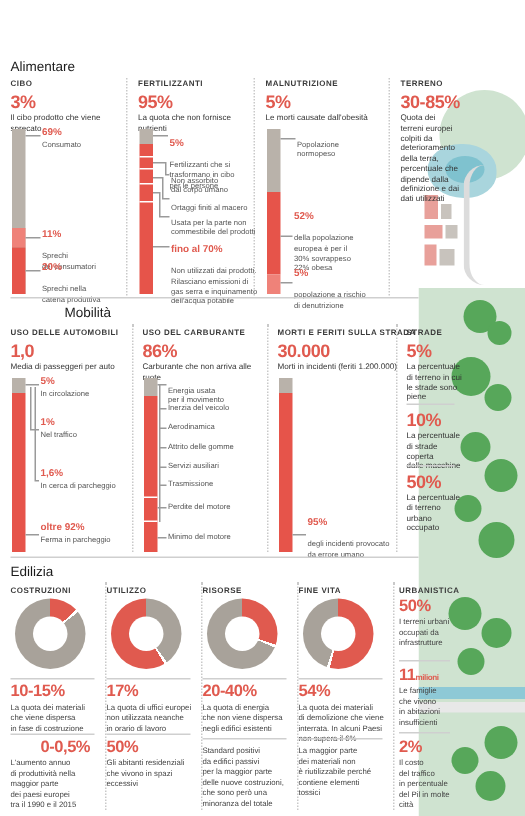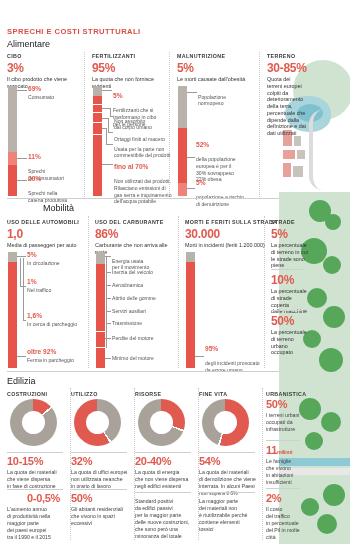--- a/index.html
+++ b/index.html
@@ -123,21 +123,20 @@
         <div class="canopy"></div>
       </div>
     <div class="tree" style="left:22px;top:498px;width:18px;height:18px;">
         <div class="canopy"></div>
       </div>
     <div class="tree" style="left:38px;top:514px;width:20px;height:20px;">
         <div class="canopy"></div>
       </div>
   </div>
 
-  <div class="h-sub">SPRECHI E COSTI STRUTTURALI</div>
   <div class="sect-title" style="left:7px;top:39px;">Alimentare</div>
 
   <div class="vdot" style="left:84px;top:52px;height:145px;"></div>
   <div class="vdot" style="left:169px;top:52px;height:145px;"></div>
   <div class="vdot" style="left:259px;top:52px;height:145px;"></div>
 
   <div class="colhead" style="left:7px;top:53px;">CIBO</div>
   <div class="bignum" style="left:7px;top:61px;">3%</div>
   <div class="bigsub" style="left:7px;top:76px;width:80px;">Il cibo prodotto che viene sprecato</div>
   <div class="bar" style="left:8px;top:86px;height:110px;background:#b9b2aa;"></div>
@@ -352,21 +351,21 @@
 di produttività nella
 maggior parte
 dei paesi europei
 tra il 1990 e il 2015</div>
 
   <div class="colhead" style="left:71px;top:391px;">UTILIZZO</div>
   <div class="donut" style="left:74px;top:399px;background:conic-gradient(#a8a29a 0deg 144deg, #ffffff 144deg 149deg, #e05a4f 149deg 360deg);">
     <div class="hole"></div>
   </div>
   <div class="hr" style="left:71px;top:452px;width:56px;"></div>
-  <div class="d-num" style="left:71px;top:455px;">32%</div>
+  <div class="d-num" style="left:71px;top:455px;">17%</div>
   <div class="d-txt" style="left:71px;top:469px;width:58px;white-space:pre-line;">La quota di uffici europei
 non utilizzata neanche
 in orario di lavoro</div>
   <div class="hr" style="left:71px;top:489px;width:56px;"></div>
   <div class="d-num" style="left:71px;top:492px;">50%</div>
   <div class="d-txt" style="left:71px;top:506px;width:58px;white-space:pre-line;">Gli abitanti residenziali
 che vivono in spazi
 eccessivi</div>
 
   <div class="colhead" style="left:135px;top:391px;">RISORSE</div>

